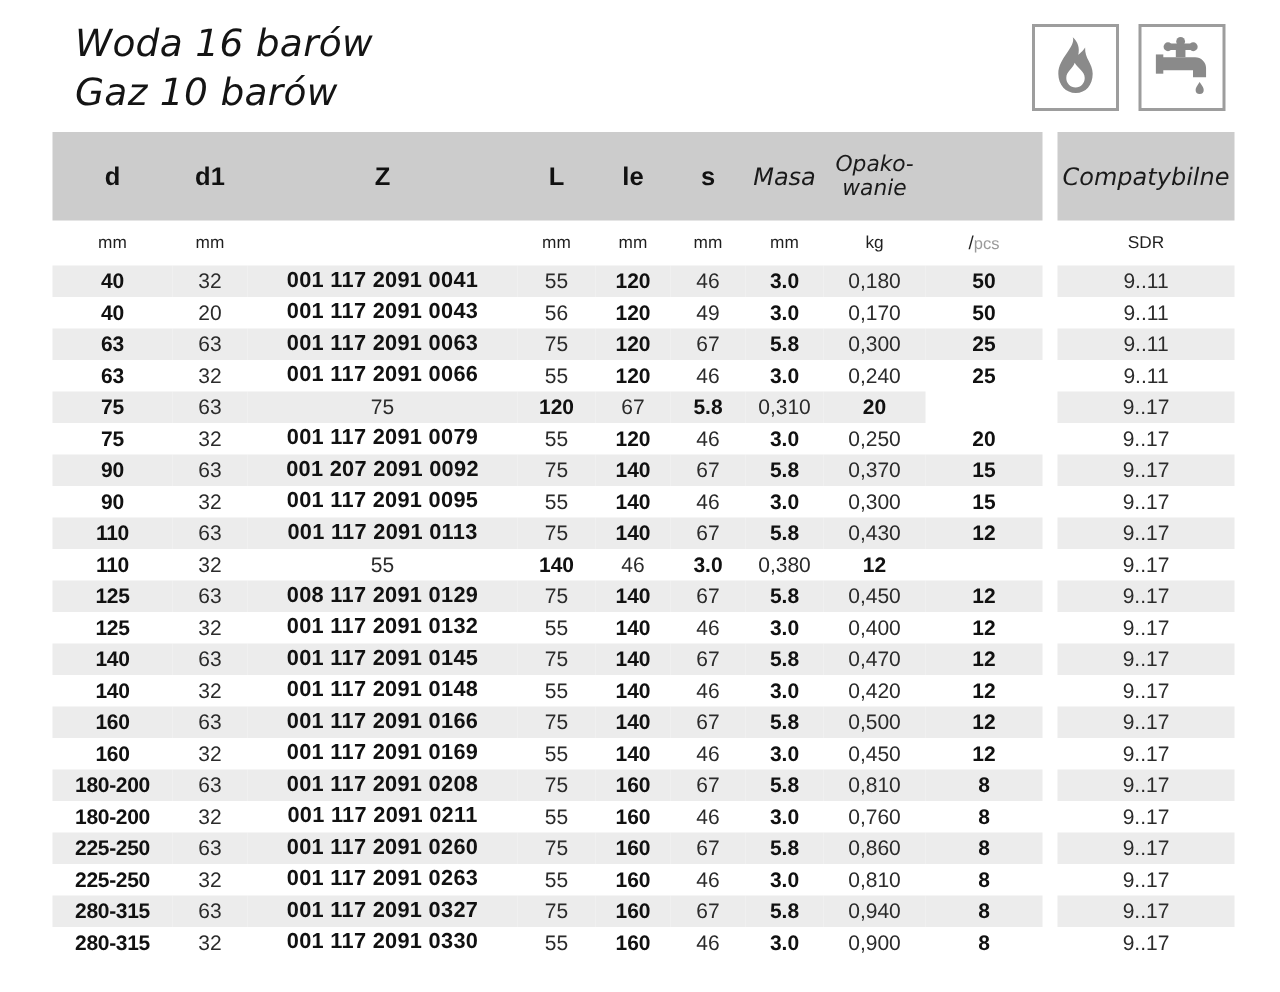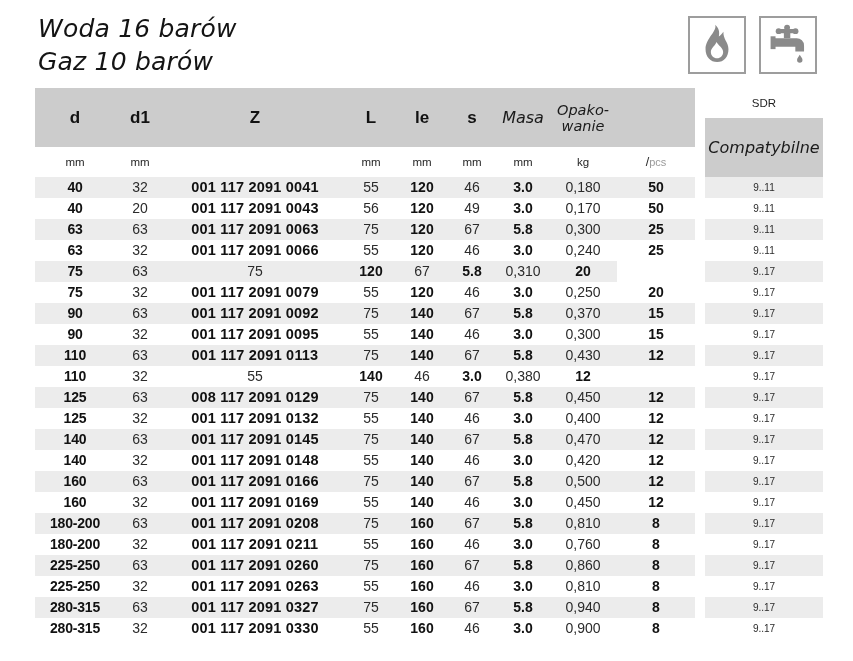--- a/index.html
+++ b/index.html
@@ -8,21 +8,21 @@
     position:relative;
     width:853px; height:661px;
     background:#ffffff;
     font-family:"Liberation Sans", sans-serif;
     color:#1c1c1c;
     overflow:hidden;
   }
 
   
   .title-block {
-    position:absolute; left:38px; top:12px;
+    position:absolute; left:50px; top:12px;
     font-family:"DejaVu Sans", sans-serif;
     font-style:italic; font-weight:500;
     font-size:25px; line-height:33px;
     color:#141414;
     letter-spacing:0.2px;
   }
 
   
   .icon-box {
     position:absolute; top:16px;
@@ -72,21 +72,21 @@
   .trow { height:21px; line-height:21px; font-size:14px; }
   .trow.stripe .cell { background:#ececec; }
   .trow .cell { color:#2b2b2b; }
 
   .col-d    { font-weight:bold; color:#111 !important; letter-spacing:-0.2px; }
   .col-nr   { font-weight:bold; color:#111 !important; font-size:14.5px; letter-spacing:0.2px; }
   .col-l    { font-weight:bold; color:#111 !important; }
   .col-s    { font-weight:bold; color:#111 !important; }
   .col-opak { font-weight:bold; color:#111 !important; }
 
-  .compat-cell { font-size:10px; color:#2b2b2b; }
+  .compat-cell { font-size:14px; color:#2b2b2b; }
 </style>
 </head>
 <body>
 
 <div class="page">
 
   <div class="title-block">
     <div>Woda 16 barów</div>
     <div>Gaz 10 barów</div>
   </div>
@@ -206,21 +206,21 @@
             <div class="cell col-z">55</div>
             <div class="cell col-l">120</div>
             <div class="cell col-le">46</div>
             <div class="cell col-s">3.0</div>
             <div class="cell col-masa">0,250</div>
             <div class="cell col-opak">20</div>
           </div>
           <div class="grid-row trow stripe">
             <div class="cell col-d">90</div>
             <div class="cell col-d1">63</div>
-            <div class="cell col-nr">001 117 2091 0092</div>
+            <div class="cell col-nr">001 207 2091 0092</div>
             <div class="cell col-z">75</div>
             <div class="cell col-l">140</div>
             <div class="cell col-le">67</div>
             <div class="cell col-s">5.8</div>
             <div class="cell col-masa">0,370</div>
             <div class="cell col-opak">15</div>
           </div>
           <div class="grid-row trow">
             <div class="cell col-d">90</div>
             <div class="cell col-d1">32</div>
@@ -382,26 +382,26 @@
             <div class="cell col-l">160</div>
             <div class="cell col-le">46</div>
             <div class="cell col-s">3.0</div>
             <div class="cell col-masa">0,900</div>
             <div class="cell col-opak">8</div>
           </div>
         </div>
     </div>
 
     <div class="compat-table">
+      <div class="compat-row-grid head-band">
+        <div class="cell hlabel-it">Compatybilne</div>
+      </div>
       <div class="compat-row-grid units-band">
         <div class="cell unit">SDR</div>
       </div>
-      <div class="compat-row-grid head-band">
-        <div class="cell hlabel-it">Compatybilne</div>
-      </div>
       <div>
           <div class="compat-row-grid trow stripe">
             <div class="cell compat-cell">9..11</div>
           </div>
           <div class="compat-row-grid trow">
             <div class="cell compat-cell">9..11</div>
           </div>
           <div class="compat-row-grid trow stripe">
             <div class="cell compat-cell">9..11</div>
           </div>

